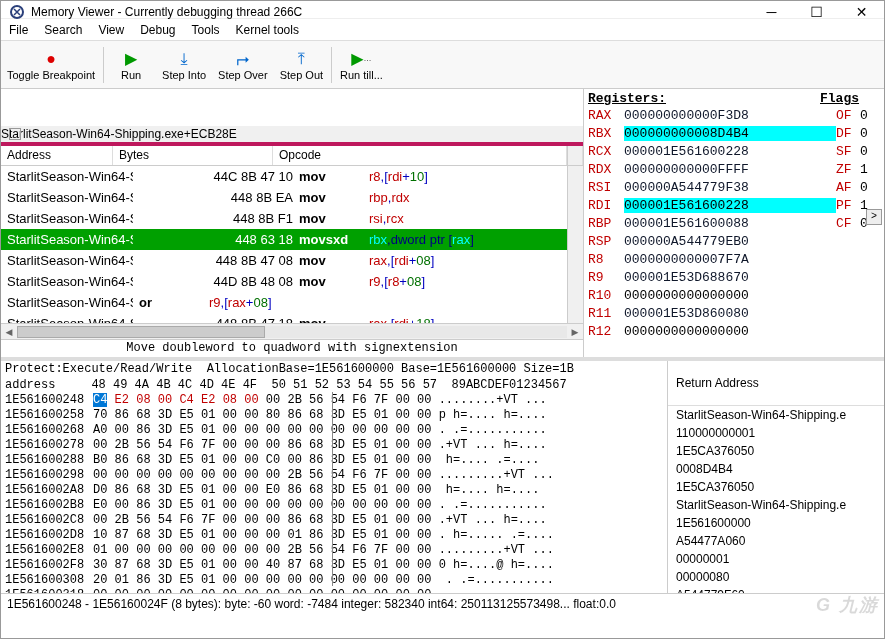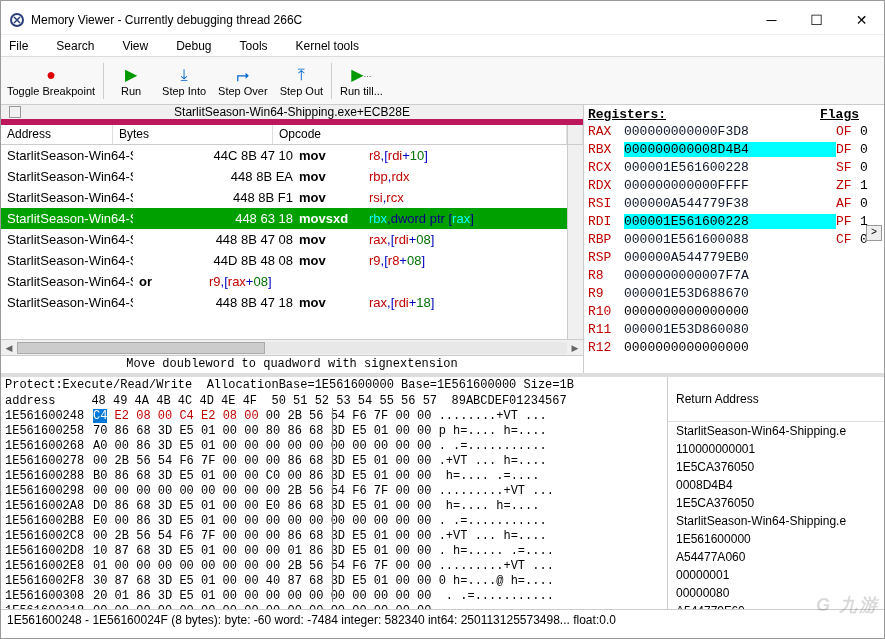--- a/index.html
+++ b/index.html
@@ -1,30 +1,30 @@
 <!DOCTYPE html>
 <html><head>
 <meta charset="utf-8">
 <style>
 * { margin: 0; padding: 0; box-sizing: border-box; }
 body { font-family: "Segoe UI", Tahoma, sans-serif; font-size: 12px; background: #fff; width: 885px; height: 639px; overflow: hidden; border: 1px solid #999; }
-.titlebar { height: 34px; display: flex; align-items: center; padding: 4px 0 0 8px; background: #fff; border-bottom: 1px solid #eee; }
+.titlebar { height: 18px; display: flex; align-items: center; padding: 4px 0 0 8px; background: #fff; border-bottom: 1px solid #eee; }
 .titlebar .icon { width: 16px; height: 16px; margin-right: 6px; }
 .titlebar .title { flex: 1; font-size: 12px; }
 .titlebar .winbtn { width: 45px; height: 30px; display: flex; align-items: center; justify-content: center; font-size: 14px; }
-.menubar { height: 22px; display: flex; align-items: center; padding: 0 8px; gap: 28px; font-size: 12px; border-bottom: 1px solid #ddd; }
+.menubar { height: 22px; display: flex; align-items: center; padding: 0 8px; gap: 16px; font-size: 12px; border-bottom: 1px solid #ddd; }
 .menubar span { cursor: default; }
 .toolbar { height: 48px; display: flex; align-items: center; border-bottom: 1px solid #ccc; background: #f8f8f8; }
 .tb-item { display: flex; flex-direction: column; align-items: center; justify-content: center; padding: 2px 6px; font-size: 11px; min-width: 50px; }
 .tb-icon { font-size: 16px; height: 20px; display: flex; align-items: center; }
 .tb-sep { width: 1px; height: 36px; background: #ccc; margin: 0 2px; }
 
 .main-split { display: flex; height: 268px; }
 .disasm-pane { flex: 1; display: flex; flex-direction: column; border-right: 1px solid #ccc; overflow: hidden; }
-.module-header { height: 20px; background: #f0f0f0; border-bottom: 6px solid #be185d; display: flex; align-items: center; justify-content: center; font-size: 12px; position: relative; }
+.module-header { height: 20px; background: #f0f0f0; border-bottom: 4px solid #be185d; display: flex; align-items: center; justify-content: flex-start; font-size: 12px; position: relative; margin-top: 37px; }
 .module-header .box { position: absolute; left: 8px; width: 12px; height: 12px; border: 1px solid #999; }
 .table-head { height: 20px; display: flex; border-bottom: 1px solid #ccc; }
 .table-head div { padding: 2px 6px; border-right: 1px solid #ddd; font-size: 12px; }
 .col-addr { width: 112px; }
 .col-bytes { width: 160px; }
 .col-op { flex: 1; }
 .disasm-rows { flex: 1; overflow: hidden; font-family: Tahoma, sans-serif; font-size: 13px; position: relative; }
 .disasm-row { height: 21px; display: flex; align-items: center; }
 .disasm-row.sel { background: #00a000; color: #fff; }
 .disasm-row .addr { width: 132px; padding-left: 6px; white-space: nowrap; overflow: hidden; }

